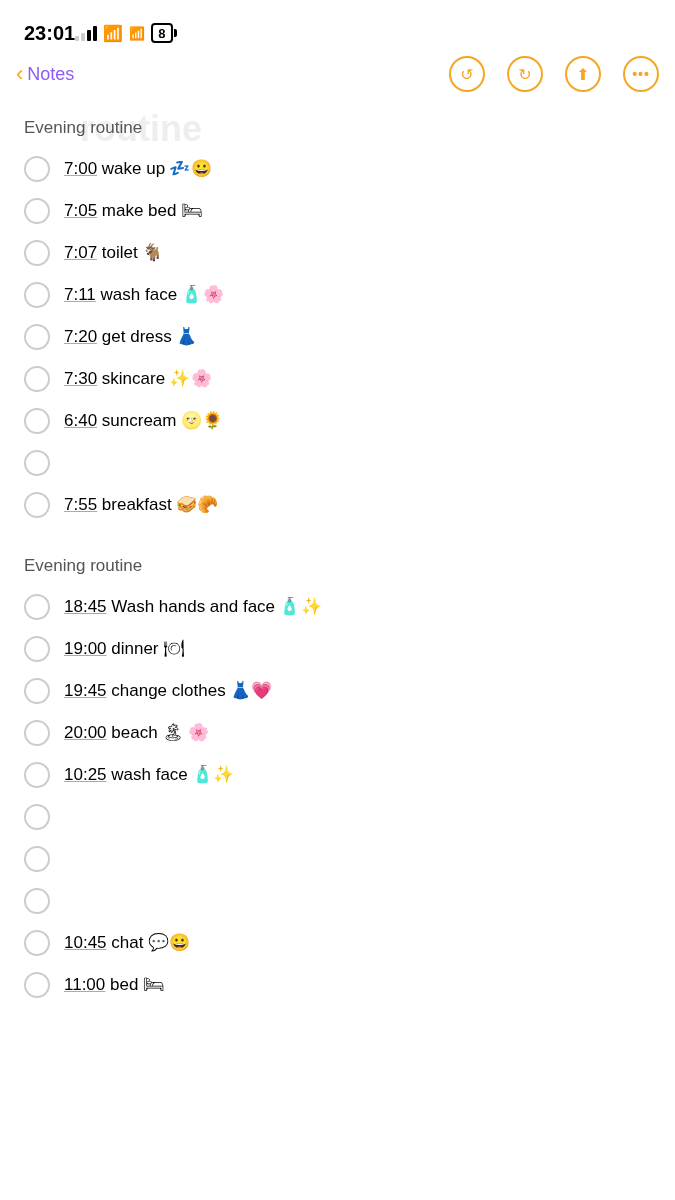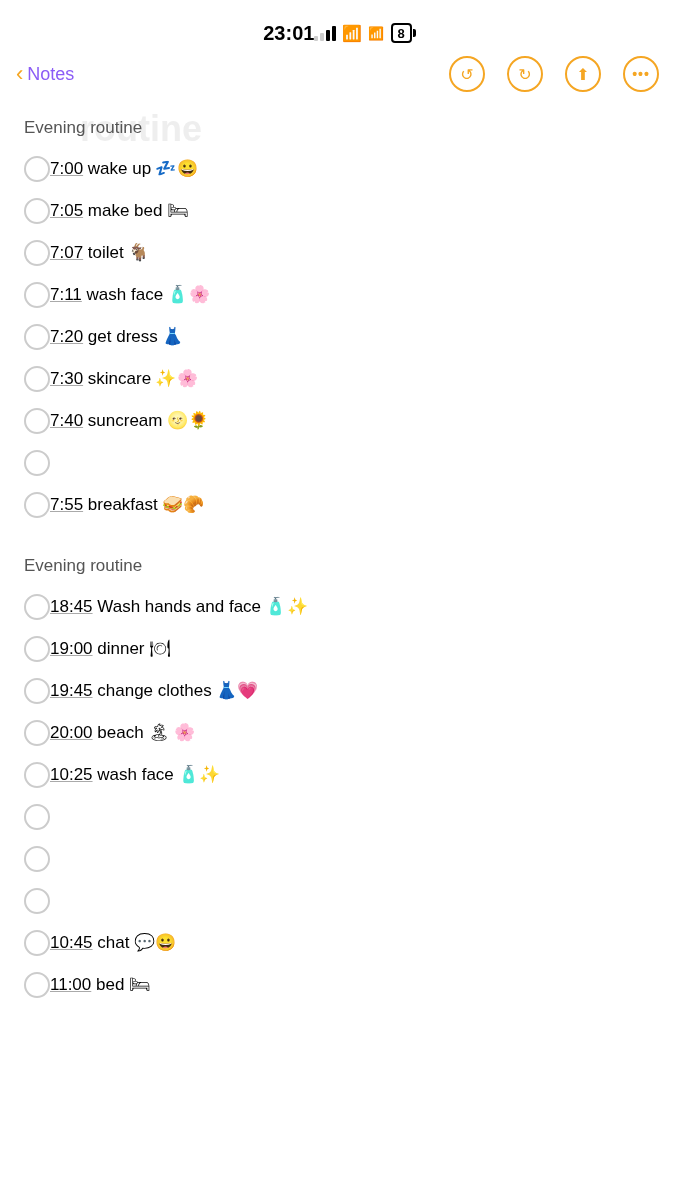--- a/index.html
+++ b/index.html
@@ -8,21 +8,21 @@
       font-family: -apple-system, 'San Francisco', 'Helvetica Neue', sans-serif;
       background: #ffffff;
       width: 675px;
       min-height: 1200px;
       color: #000;
     }
 
     
     .status-bar {
       display: flex;
-      justify-content: center;
+      justify-content: flex-start;
       align-items: center;
       padding: 24px 24px 8px 24px;
       height: 50px;
     }
     .status-time {
       font-size: 20px;
       font-weight: 700;
       color: #000;
     }
     .status-icons {
@@ -147,20 +147,21 @@
       font-weight: 400;
       color: #555;
       margin-bottom: 10px;
       margin-top: 8px;
     }
 
     .checklist-item {
       display: flex;
       align-items: center;
       padding: 8px 0;
+      gap: 14px;
       min-height: 42px;
     }
 
     .circle-checkbox {
       width: 26px;
       height: 26px;
       border-radius: 50%;
       border: 2px solid #ccc;
       flex-shrink: 0;
       background: #fff;
@@ -250,21 +251,21 @@
     <div class="checklist-item">
       <div class="circle-checkbox"></div>
       <span class="item-text"><span class="time">7:20</span> get dress 👗</span>
     </div>
     <div class="checklist-item">
       <div class="circle-checkbox"></div>
       <span class="item-text"><span class="time">7:30</span> skincare ✨🌸</span>
     </div>
     <div class="checklist-item">
       <div class="circle-checkbox"></div>
-      <span class="item-text"><span class="time">7:40</span> suncream 🌝🌻</span>
+      <span class="item-text"><span class="time">6:40</span> suncream 🌝🌻</span>
     </div>
     <div class="checklist-item">
       <div class="circle-checkbox"></div>
     </div>
     <div class="checklist-item">
       <div class="circle-checkbox"></div>
       <span class="item-text"><span class="time">7:55</span> breakfast 🥪🥐</span>
     </div>
   </div>
 

